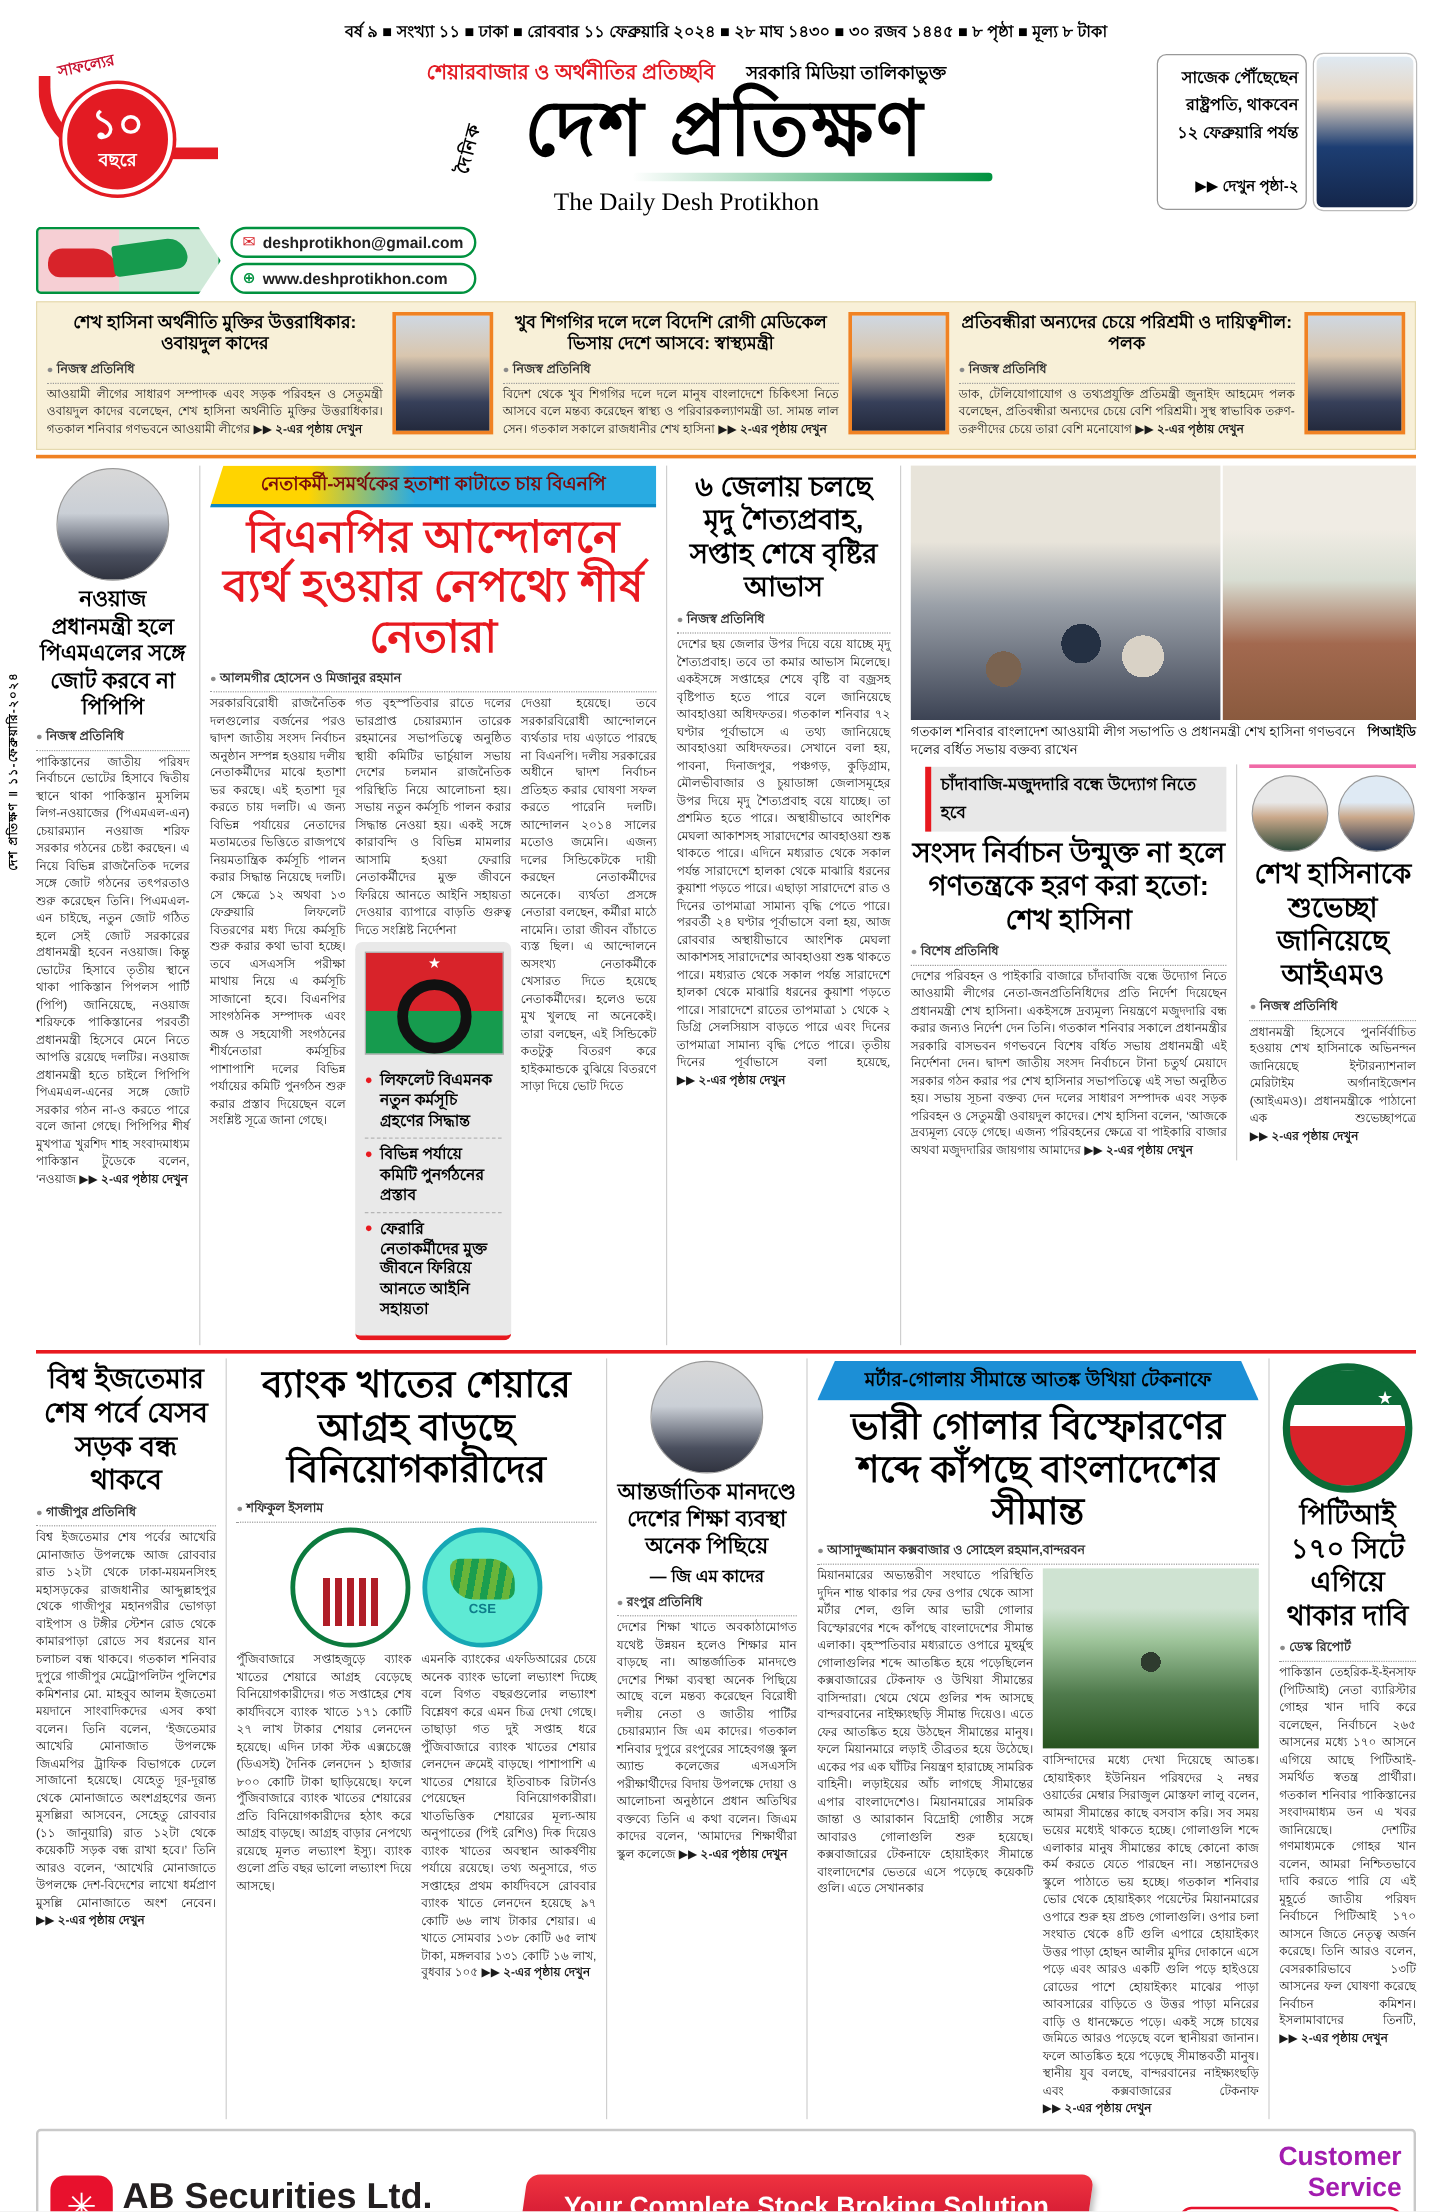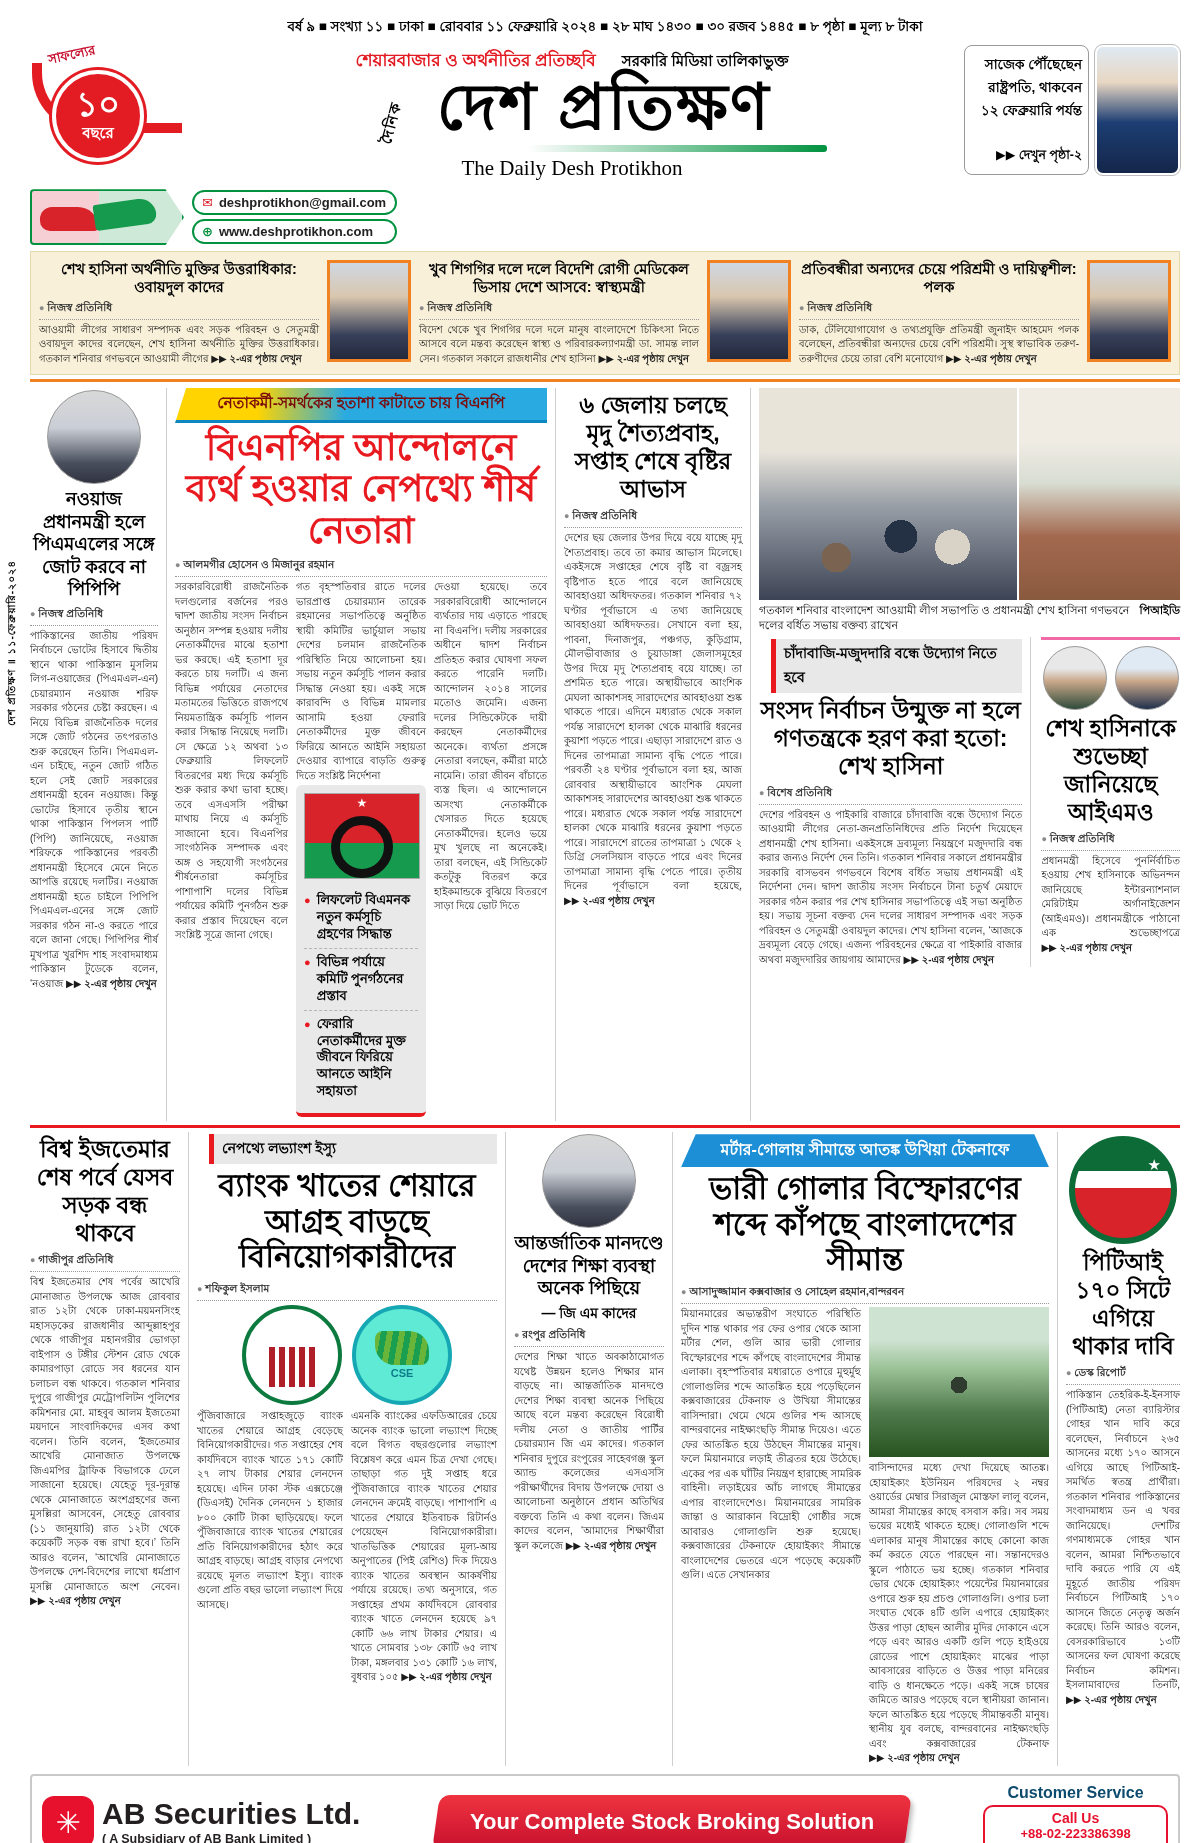--- a/index.html
+++ b/index.html
@@ -72,21 +72,21 @@
   .story p{margin:0;font-size:10px;line-height:1.45;text-align:justify;color:#1a1a1a;}
   .h-red{color:#e8191f;font-weight:900;font-size:37px;line-height:1.12;text-align:center;margin:4px 0 6px 0;}
   .h-black-xl{color:#000;font-weight:900;font-size:31px;line-height:1.15;text-align:center;margin:4px 0 6px 0;}
   .h-black-lg{color:#000;font-weight:900;font-size:23px;line-height:1.22;text-align:center;margin:3px 0 5px 0;}
   .h-black-md{color:#000;font-weight:bold;font-size:18px;line-height:1.25;text-align:center;margin:3px 0 5px 0;}
   .kicker-bnp{background:linear-gradient(90deg,#ffd400 0 22%,#29abe2 46% 100%);border-bottom:3px solid #0c87c1;
         color:#7a0c0c;font-weight:bold;font-size:15.5px;text-align:center;padding:3px 6px;
         clip-path:polygon(3% 0,100% 0,100% 100%,0 100%);}
   .kicker-gray{background:#e8e8e8;border-left:5px solid #e8191f;color:#000;font-weight:bold;font-size:14px;
         padding:3px 8px;margin:2px 0 3px 12px;}
-  .kicker-blue{background:#1c8fd6;color:#ffffff;font-weight:bold;font-size:16px;text-align:center;padding:3px 8px;
+  .kicker-blue{background:#1c8fd6;color:#000000;font-weight:bold;font-size:16px;text-align:center;padding:3px 8px;
         clip-path:polygon(4% 0,96% 0,100% 100%,0 100%);margin:2px 0 2px 0;}
   .cols2{display:flex;gap:8px;}
   .cols2 > div{flex:1;min-width:0;}
   .circ-photo{width:92px;height:92px;border-radius:50%;border:1px solid #999;
         background:linear-gradient(180deg,#d8d8d8 0%,#caCfd6 40%,#4a4f5e 78%,#30333f 100%);margin:2px auto 4px auto;}
   .infobox{background:#e9e9e9;border-radius:6px;padding:8px;margin:2px 0 4px 0;border-bottom:4px solid #e8191f;}
   .bnp-flag{width:100%;height:84px;background:linear-gradient(180deg,#d8232a 0 58%,#169b4e 58% 100%);
         position:relative;border:1px solid #aaa;margin-bottom:8px;}
   .bnp-flag .star{position:absolute;top:2px;left:50%;transform:translateX(-50%);color:#fff;font-size:12px;}
   .bnp-flag .gear{position:absolute;top:22px;left:50%;transform:translateX(-50%);width:44px;height:44px;border:9px solid #111;border-radius:50%;}
@@ -126,21 +126,21 @@
   .ab-ad{border:2px solid #c9c9c9;border-radius:4px;margin-top:8px;padding:8px 10px;background:#fff;}
   .ab-top{display:flex;align-items:center;justify-content:space-between;gap:10px;}
   .ab-brand{display:flex;align-items:center;gap:8px;flex:0 0 auto;}
   .ab-flower{width:52px;height:52px;border-radius:12px;background:#e8112d;color:#fff;display:flex;align-items:center;justify-content:center;font-size:30px;}
   .ab-name{font-size:30px;font-weight:bold;color:#231f20;line-height:1;}
   .ab-sub{font-size:12.5px;font-weight:bold;color:#231f20;margin-top:3px;}
   .ab-ribbon{background:linear-gradient(180deg,#ef3340,#c8102e);color:#fff;font-weight:bold;font-size:22px;
         padding:14px 34px;border-radius:10px;transform:skewX(-8deg);box-shadow:3px 4px 5px #bbb;}
   .ab-ribbon > span{display:inline-block;transform:skewX(8deg);}
   .ab-cs{flex:0 0 185px;text-align:center;}
-  .ab-cs-title{font-weight:bold;font-size:16px;color:#0c4a6e;}
+  .ab-cs-title{font-weight:bold;font-size:22px;color:#a21caf;text-align:right;}
   .ab-callus{border:2px solid #e8112d;border-radius:10px;padding:3px 8px;margin-top:3px;}
   .ab-callus .cu{color:#e8112d;font-weight:bold;font-size:14px;}
   .ab-phone{color:#e8112d;font-weight:bold;font-size:13px;}
 
   
   .edge-strip{position:absolute;left:4px;top:560px;width:16px;}
   .edge-strip span{writing-mode:vertical-rl;transform:rotate(180deg);font-size:10px;font-weight:bold;color:#000;letter-spacing:1px;}
 </style>
 </head>
 <body>
@@ -307,21 +307,20 @@
 
     <div class="main-row">
 
       <div class="mcol story" style="flex:0 0 150px;">
         <div class="h-black-lg">বিশ্ব ইজতেমার শেষ পর্বে যেসব সড়ক বন্ধ থাকবে</div>
         <div class="byline"><span class="dot">●</span> <span>গাজীপুর প্রতিনিধি</span></div>
         <p><span>বিশ্ব ইজতেমার শেষ পর্বের আখেরি মোনাজাত উপলক্ষে আজ রোববার রাত ১২টা থেকে ঢাকা-ময়মনসিংহ মহাসড়কের রাজধানীর আব্দুল্লাহপুর থেকে গাজীপুর মহানগরীর ভোগড়া বাইপাস ও টঙ্গীর স্টেশন রোড থেকে কামারপাড়া রোডে সব ধরনের যান চলাচল বন্ধ থাকবে। গতকাল শনিবার দুপুরে গাজীপুর মেট্রোপলিটন পুলিশের কমিশনার মো. মাহবুব আলম ইজতেমা ময়দানে সাংবাদিকদের এসব কথা বলেন। তিনি বলেন, ‘ইজতেমার আখেরি মোনাজাত উপলক্ষে জিএমপির ট্রাফিক বিভাগকে ঢেলে সাজানো হয়েছে। যেহেতু দূর-দূরান্ত থেকে মোনাজাতে অংশগ্রহণের জন্য মুসল্লিরা আসবেন, সেহেতু রোববার (১১ জানুয়ারি) রাত ১২টা থেকে কয়েকটি সড়ক বন্ধ রাখা হবে।’ তিনি আরও বলেন, ‘আখেরি মোনাজাতে উপলক্ষে দেশ-বিদেশের লাখো ধর্মপ্রাণ মুসল্লি মোনাজাতে অংশ নেবেন।</span> <span class="more">▶▶ ২-এর পৃষ্ঠায় দেখুন</span></p>
       </div>
 
       <div class="mcol story" style="flex:0 0 300px;">
-        <div class="kicker-gray">নেপথ্যে লভ্যাংশ ইস্যু</div>
         <div class="h-black-xl">ব্যাংক খাতের শেয়ারে আগ্রহ বাড়ছে বিনিয়োগকারীদের</div>
         <div class="byline"><span class="dot">●</span> <span>শফিকুল ইসলাম</span></div>
         <div class="logos-row">
           <div class="dse-logo">
               <div class="dse-bars"></div>
             </div>
           <div class="cse-logo">
               <div class="cse-wave"></div>
               <div class="cse-txt">CSE</div>
             </div>

